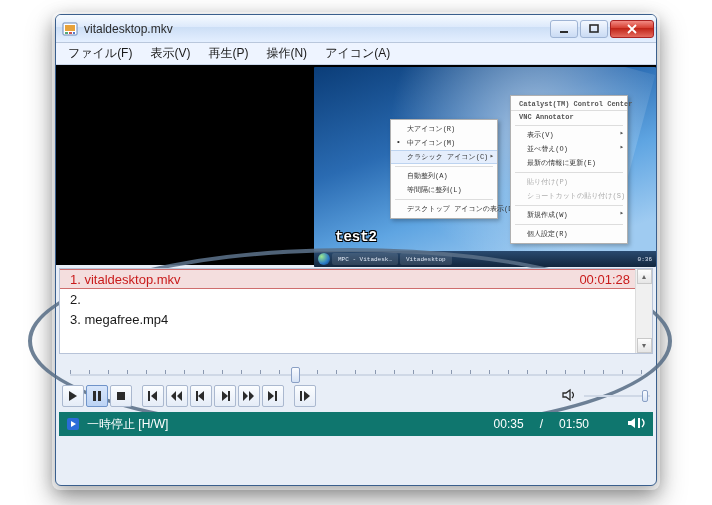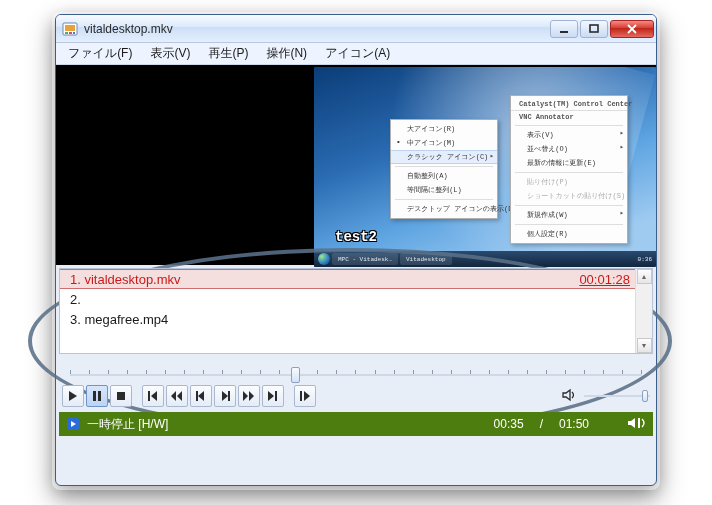--- a/index.html
+++ b/index.html
@@ -136,21 +136,21 @@
     font-size:13px;
     color:#1a1a1a;
     position:relative;
   }
   .pl-row.active {
     background:#f4dede;
     border-top:1px solid #cf6d6d;
     border-bottom:1px solid #cf6d6d;
     color:#c91b1b;
   }
-  .pl-row .dur { position:absolute; right:22px;text-decoration:underline; }
+  .pl-row .dur { position:absolute; right:22px; }
   .pl-scroll {
     position:absolute; right:0; top:0; bottom:0; width:17px;
     background:#f0f0f0; border-left:1px solid #ddd;
     display:flex; flex-direction:column; align-items:center; justify-content:space-between;
   }
   .pl-scroll .sbtn{width:15px;height:15px;background:linear-gradient(#fdfdfd,#e6e6e6);border:1px solid #c9c9c9;display:flex;align-items:center;justify-content:center;font-size:8px;color:#666;}
   .seekbar {
     margin: 4px 6px 0 6px;
     height: 22px;
     position: relative;
@@ -175,21 +175,21 @@
     border-radius:2px;
   }
   .tbtn.active{background:linear-gradient(#d8e6fb,#bcd3f4);border-color:#6f93c9;}
   .tsep{width:6px;}
   .vol-wrap{margin-left:auto;display:flex;align-items:center;gap:8px;}
   .vol-track{width:66px;height:2px;background:#cfd8e6;position:relative;}
   .vol-thumb{position:absolute;right:2px;top:-5px;width:6px;height:12px;background:linear-gradient(#f9fbff,#d5e2f5);border:1px solid #8aa0c5;border-radius:2px;}
   .statusbar {
     margin: 4px 3px 3px 3px;
     height:22px;
-    background:#4d7c0f;
+    background:#0f766e;
     color:#fff;
     display:flex; align-items:center;
     padding:12px 6px;
     font-size:12px;
     position:relative;
     z-index:5;
   }
   .status-ico{width:16px;height:16px;margin-right:6px;display:inline-flex;align-items:center;justify-content:center;}
   .status-spacer{flex:1}
   .status-right{display:flex;align-items:center;gap:16px}

